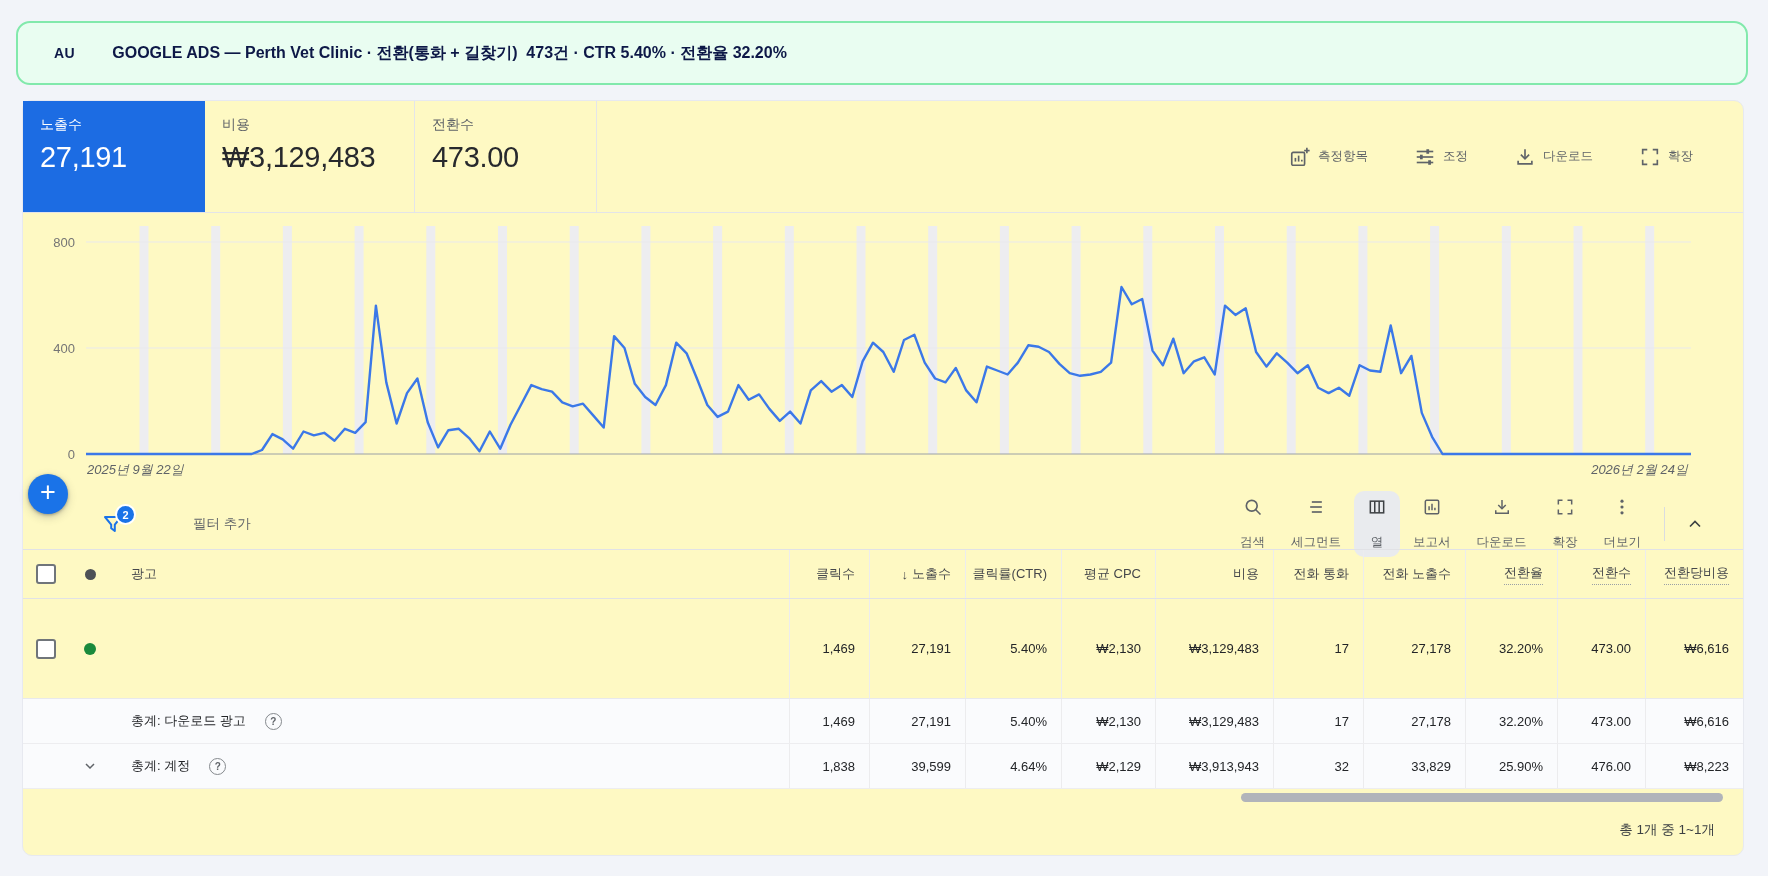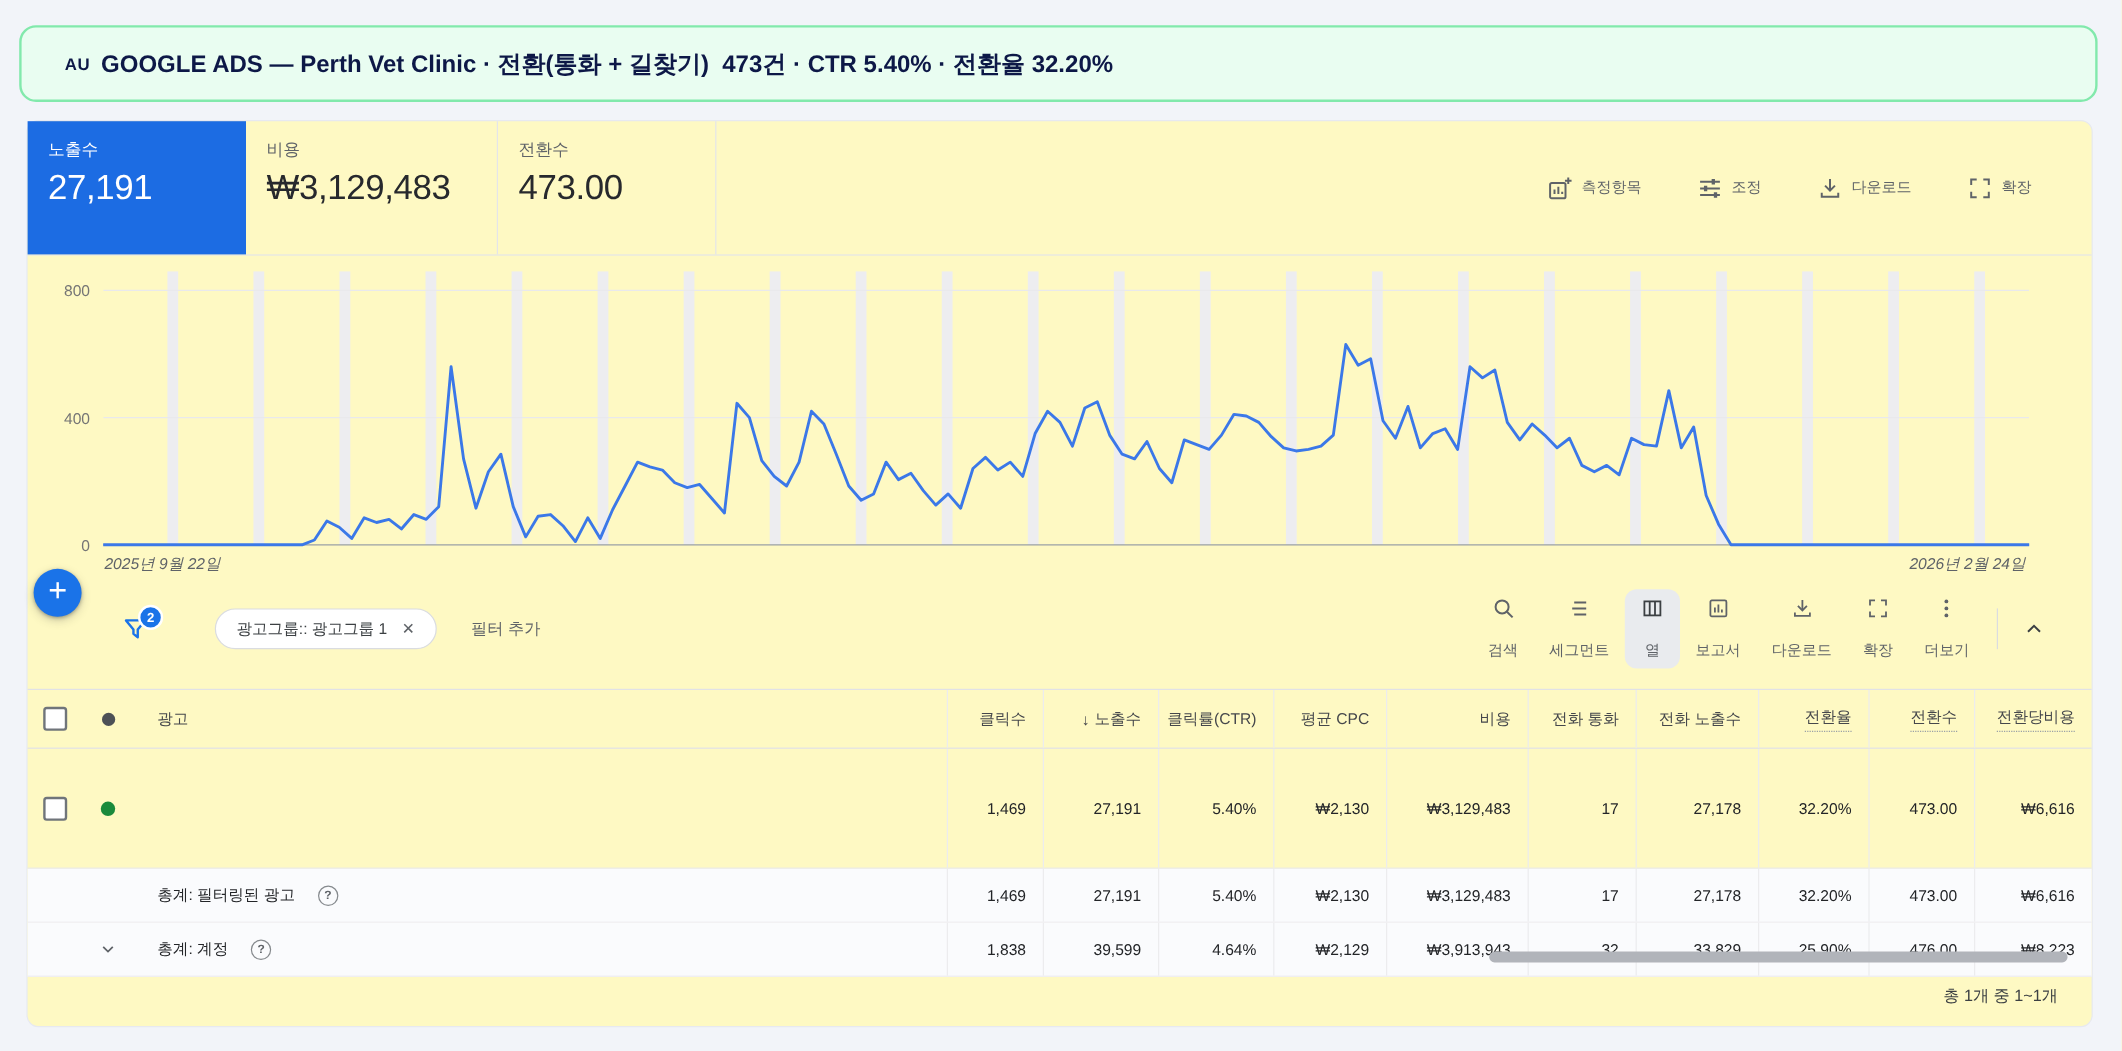--- a/index.html
+++ b/index.html
@@ -9,21 +9,21 @@
     font-family:"Liberation Sans","DejaVu Sans",sans-serif;
     color:#202124;
   }
   
   .banner{
     position:absolute;left:16px;top:21px;width:1732px;height:64px;box-sizing:border-box;
     background:#e9fdf1;border:2px solid #82e9ac;border-radius:14px;
     display:flex;align-items:center;padding-left:36px;color:#0d1847;
   }
   .banner .au{font-weight:700;font-size:14px;margin-right:9px;letter-spacing:.5px;}
-  .banner .txt{font-weight:700;font-size:20px;white-space:pre;}
+  .banner .txt{font-weight:700;font-size:16px;white-space:pre;margin-left:28px;}
   
   .card{
     position:absolute;left:22px;top:100px;width:1722px;height:756px;box-sizing:border-box;
     background:#fef9c3;border:1px solid #e7e9f0;border-radius:10px;
   }
   
   .metrics{position:absolute;left:0;top:0;width:100%;height:112px;border-bottom:1px solid #e3e4e8;display:flex;box-sizing:border-box;}
   .mcard{width:182px;padding:15px 0 0 17px;box-sizing:border-box;cursor:pointer;}
   .mcard.w2{width:210px;}
   .mcard .lbl{font-size:14px;color:#5f6368;margin-bottom:7px;}
@@ -59,21 +59,21 @@
   .ttools{margin-left:auto;display:flex;align-items:center;}
   .ttool{display:flex;flex-direction:column;align-items:center;gap:17px;color:#5f6368;font-size:12.5px;
     padding:6px 13px;border-radius:10px;cursor:pointer;}
   .ttool.sel{background:#e9ebee;}
   .tdiv{width:1px;height:34px;background:#dadce0;margin:0 10px;}
   .collapse{padding:6px 10px;cursor:pointer;display:flex;}
   
   .tbl{position:absolute;left:0;top:448px;width:100%;}
   .trow{display:grid;grid-template-columns:46px 42px 1fr 80px 96px 96px 94px 118px 90px 102px 92px 88px 98px;
     align-items:stretch;box-sizing:border-box;}
-  .thead{height:50px;border-top:1px solid #e1e2e6;border-bottom:1px solid #e1e2e6;font-size:13px;color:#45474b;margin-top:25px;}
+  .thead{height:50px;border-top:1px solid #e1e2e6;border-bottom:1px solid #e1e2e6;font-size:13px;color:#45474b;}
   .drow{height:100px;border-bottom:1px solid #e8e9ec;font-size:13px;color:#232528;}
   .srow{height:45px;background:#fafbfd;border-bottom:1px solid #ededf0;font-size:13px;color:#232528;}
   .cell{display:flex;align-items:center;}
   .num{justify-content:flex-end;padding-right:14px;border-left:1px solid #ececee;}
   .cbcell,.dotcell{justify-content:center;}
   .cb{width:16px;height:16px;border:2px solid #70757a;border-radius:3px;background:#fff;cursor:pointer;}
   .hdot{width:11px;height:11px;border-radius:50%;background:#4d5156;}
   .gdot{width:12px;height:12px;border-radius:50%;background:#1a8a3c;}
   .adcell{padding-left:20px;gap:10px;}
   .dotted{border-bottom:1.5px dotted #9aa0a6;padding-bottom:2px;}
@@ -196,24 +196,20 @@
   </div>
 
   <div class="filterbar">
     <div class="funnel-wrap">
       <span class="icon">
         <svg width="24" height="24" viewBox="0 0 24 24" fill="none" stroke="#1a73e8" stroke-width="2" stroke-linejoin="round">
           <path d="M4 5 H20 L13.8 12.6 V19 L10.2 16.2 V12.6 Z"></path>
         </svg></span>
       <span class="badge">2</span>
     </div>
-    <div class="chip">
-      <span>광고그룹:: 광고그룹 1</span>
-      <span class="x">✕</span>
-    </div>
     <span class="addf">필터 추가</span>
 
     <div class="ttools">
       <div class="ttool">
         <span class="icon">
           <svg width="20" height="20" viewBox="0 0 24 24" fill="none" stroke="#5f6368" stroke-width="2">
             <circle cx="10.5" cy="10.5" r="6.5"></circle>
               <line x1="15.3" y1="15.3" x2="21" y2="21"></line>
           </svg>
           </span>
@@ -354,21 +350,21 @@
       <div class="cell num">27,178</div>
       <div class="cell num">32.20%</div>
       <div class="cell num">473.00</div>
       <div class="cell num">₩6,616</div>
     </div>
 
     <div class="trow srow">
       <div class="cell cbcell"></div>
       <div class="cell dotcell"></div>
       <div class="cell adcell">
-        <span>총계: 필터링된 광고</span>
+        <span>총계: 다운로드 광고</span>
         <span class="help">?</span>
       </div>
       <div class="cell num">1,469</div>
       <div class="cell num">27,191</div>
       <div class="cell num">5.40%</div>
       <div class="cell num">₩2,130</div>
       <div class="cell num">₩3,129,483</div>
       <div class="cell num">17</div>
       <div class="cell num">27,178</div>
       <div class="cell num">32.20%</div>

